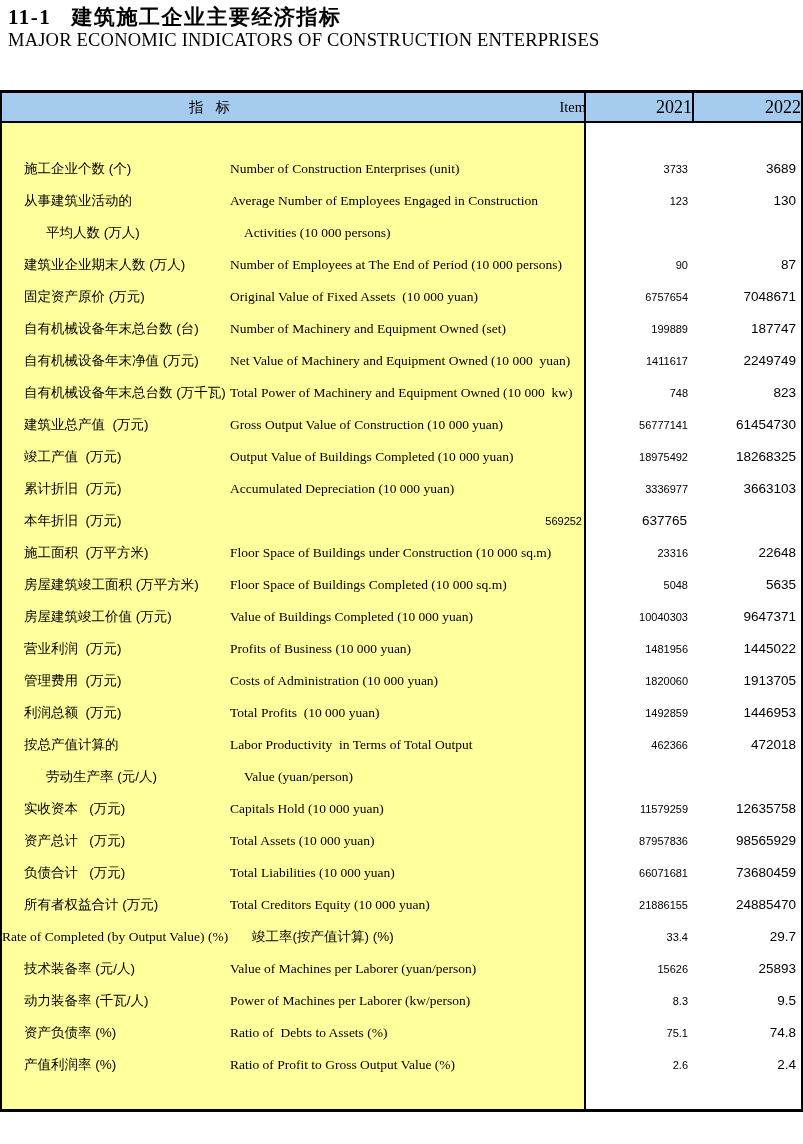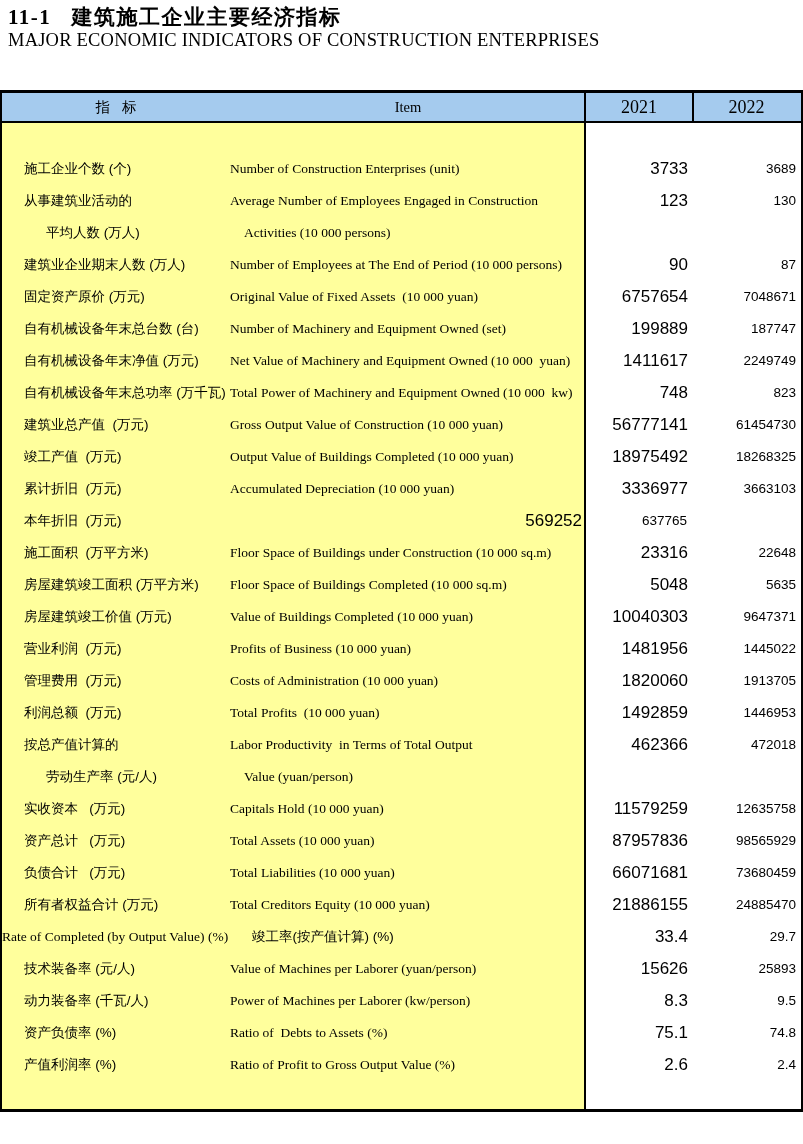--- a/index.html
+++ b/index.html
@@ -23,38 +23,38 @@
   .thead { position: relative; height: 28px; box-sizing: content-box;
            border-bottom: 2px solid var(--border, #000);
            background: var(--header-bg, #A5CBEE);
            display: grid; grid-template-columns: 228px 356px 106px 109px;
            align-items: center; }
   .thead .vline1, .thead .vline2 { position: absolute; top: 0; bottom: 0; width: 2px;
            background: var(--border, #000); }
   .thead .vline1 { left: 582px; }
   .thead .vline2 { left: 690px; }
 
-  .th { text-align: center; white-space: pre; }
+  .th { text-align: right; white-space: pre; }
   .th-zh   { font-size: 14.5px; font-weight: normal; }
   .th-item { font-family: "Liberation Serif", serif; font-size: 14.5px; }
   .th-year { font-family: "Liberation Serif", serif; font-size: 18px; }
 
   .tbody { position: relative; height: calc(100% - 30px); padding-top: 30px;
            box-sizing: border-box;
            background: linear-gradient(to right,
                        var(--body-left-bg, #FFFF9C) 0 584px, #ffffff 584px); }
   .tbody::after { content: ''; position: absolute; left: 582px; top: 0; bottom: 0;
                   width: 2px; background: var(--border, #000); }
 
   .tr { display: grid; grid-template-columns: 228px 356px 106px 109px;
         height: 32px; align-items: center; }
   .td { white-space: pre; overflow: visible; line-height: 32px; }
   .td.zh { padding-left: 22px; font-size: 13.5px; }
   .td.en { font-family: "Liberation Serif", serif; font-size: 13.5px; }
-  .td.v1 { text-align: right; padding-right: 4px; font-size: 17px; }
+  .td.v1 { text-align: right; padding-right: 4px; font-size: 11px; }
   .td.v2 { text-align: right; padding-right: 5px; font-size: 13.5px; }
   .tr.indent .td.zh { padding-left: 44px; }
   .tr.indent .td.en { padding-left: 14px; }
 </style>
 </head>
 <body>
 
 <div class="title-zh">11-1   建筑施工企业主要经济指标</div>
 <div class="title-en">MAJOR ECONOMIC INDICATORS OF CONSTRUCTION ENTERPRISES</div>
 
@@ -104,21 +104,21 @@
         <div class="td v1">199889</div>
         <div class="td v2">187747</div>
       </div>
       <div class="tr">
         <div class="td zh">自有机械设备年末净值 (万元)</div>
         <div class="td en">Net Value of Machinery and Equipment Owned (10 000  yuan)</div>
         <div class="td v1">1411617</div>
         <div class="td v2">2249749</div>
       </div>
       <div class="tr">
-        <div class="td zh">自有机械设备年末总功率 (万千瓦)</div>
+        <div class="td zh">自有机械设备年末总台数 (万千瓦)</div>
         <div class="td en">Total Power of Machinery and Equipment Owned (10 000  kw)</div>
         <div class="td v1">748</div>
         <div class="td v2">823</div>
       </div>
       <div class="tr">
         <div class="td zh">建筑业总产值  (万元)</div>
         <div class="td en">Gross Output Value of Construction (10 000 yuan)</div>
         <div class="td v1">56777141</div>
         <div class="td v2">61454730</div>
       </div>

